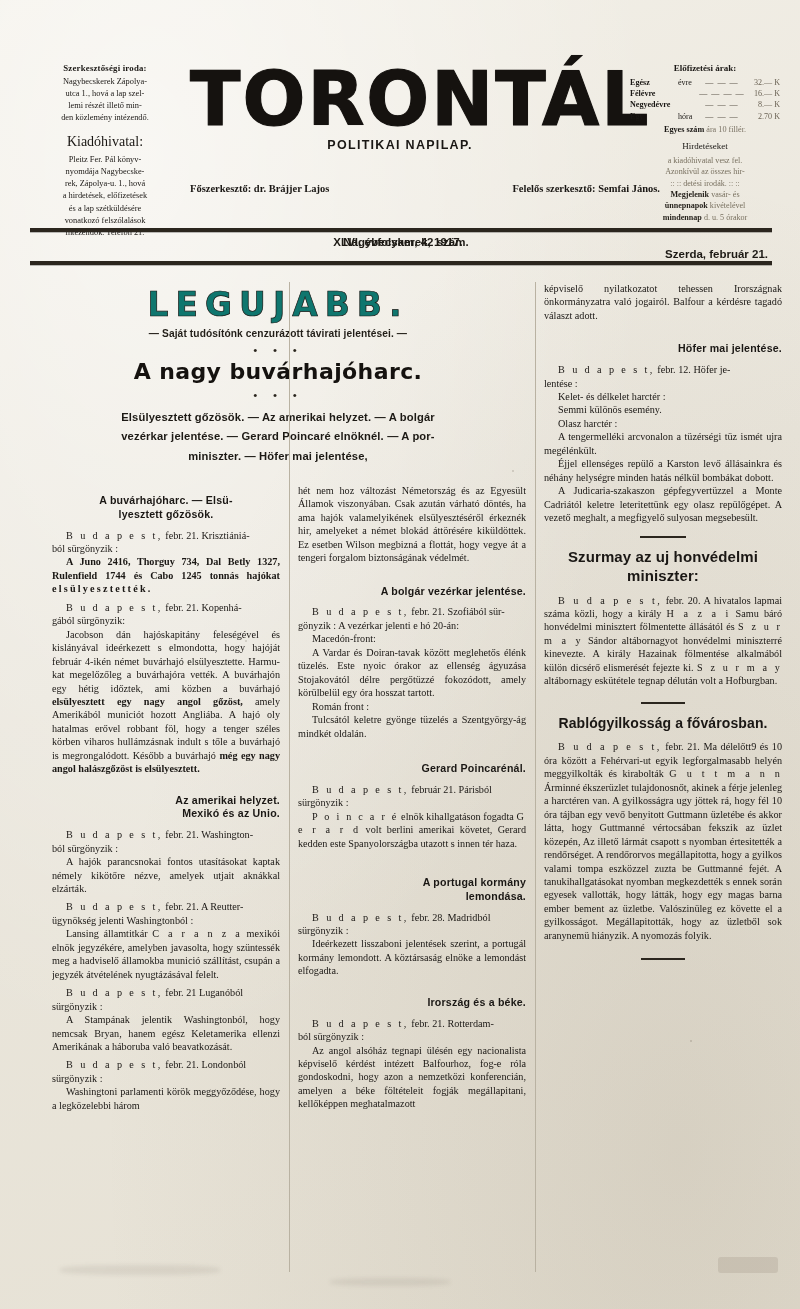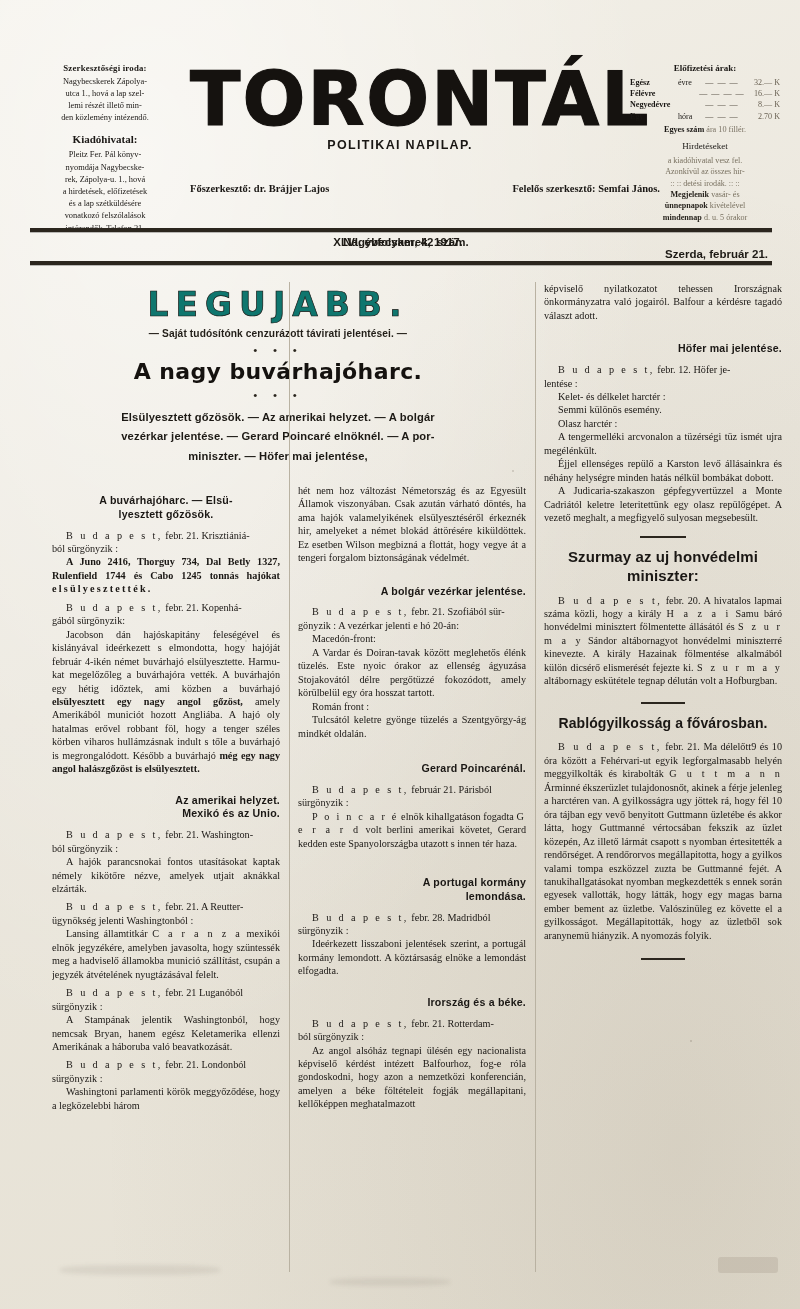--- a/index.html
+++ b/index.html
@@ -21,21 +21,21 @@
   }
   .speck{position:absolute;background:rgba(60,50,35,.20);border-radius:50%;}
   .page{position:absolute;inset:0;padding:0;}
 
   
   .masthead{position:absolute;left:30px;top:58px;width:742px;height:160px;}
   .mh-left{position:absolute;left:0;top:4px;width:150px;text-align:center;font-size:8.4px;line-height:1.45;}
   .mh-left .ttl{font-weight:bold;font-size:8.8px;letter-spacing:.2px;margin-bottom:1px;}
   .mh-left .blk{margin-bottom:7px;}
   .mh-left .ln{white-space:nowrap;}
-  .mh-left .ttl2{font-weight:bold;font-size:11px;margin:4px 0 2px;}
+  .mh-left .ttl2{font-weight:normal;font-size:14px;margin:4px 0 2px;}
 
   .mh-mid{position:absolute;left:160px;top:5px;width:420px;text-align:center;}
   .logo{
     font-family:"DejaVu Sans", sans-serif;
     font-weight:bold;
     font-size:74px;
     letter-spacing:2px;
     line-height:.98;
     color:#15120f;
     text-shadow:0 0 1px rgba(0,0,0,.6);

